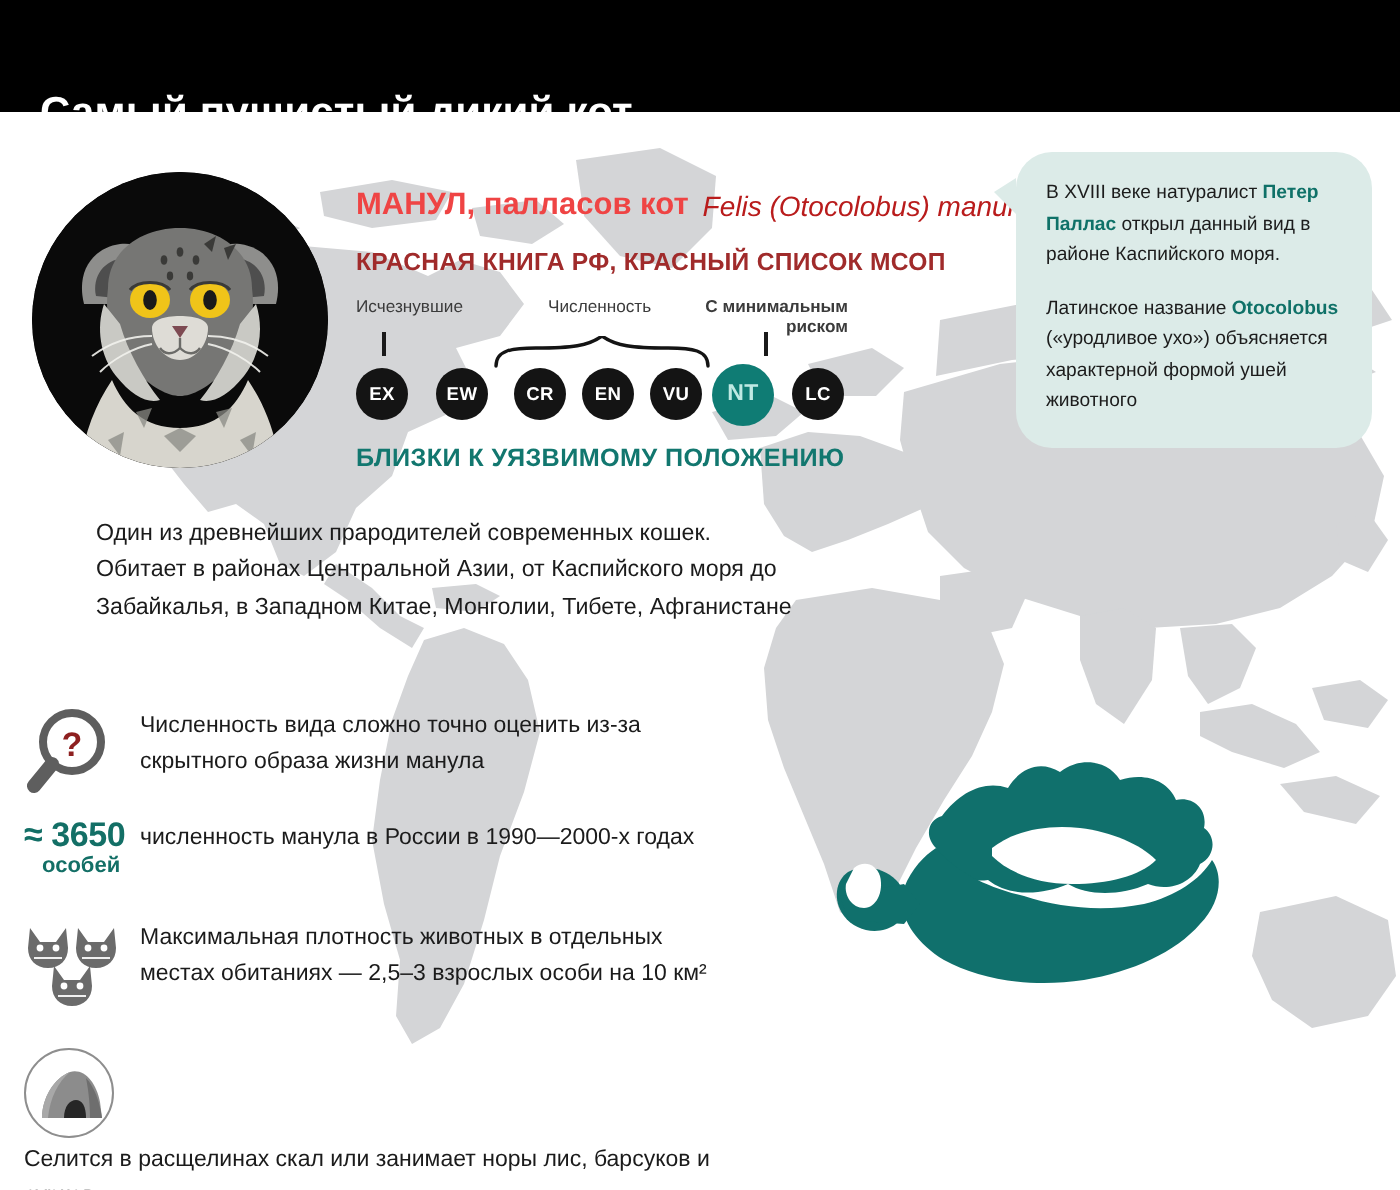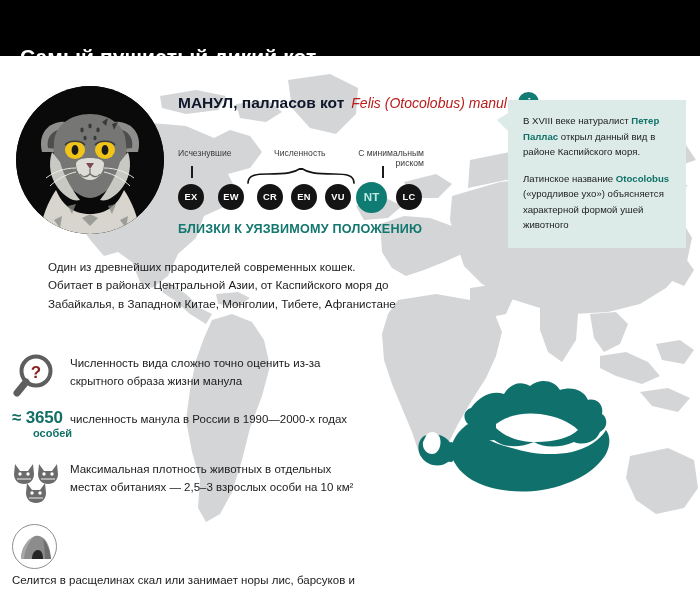--- a/index.html
+++ b/index.html
@@ -50,21 +50,21 @@
   .species-block {
     position: absolute; left: 178px; top: 92px;
     width: 320px;
     z-index: 3;
   }
   .species-name-row {
     display: flex; align-items: center; gap: 7px;
     white-space: nowrap;
   }
   .species-common {
-    font-size: 15.5px; font-weight: bold; color: #0f172a;
+    font-size: 15.5px; font-weight: bold; color: #ef4444;
   }
   .species-latin {
     font-size: 14px; font-style: italic; color: #b91c1c;
   }
   .info-badge {
     width: 21px; height: 21px; border-radius: 50%;
     background: #107c74;
     color: #fff; font-size: 13px; font-weight: bold;
     font-style: italic;
     display: flex; align-items: center; justify-content: center;
@@ -85,21 +85,21 @@
     width: 310px; height: 80px;
     z-index: 3;
   }
   .scale-label {
     position: absolute;
     font-size: 8.6px; color: #3b3b3b;
     line-height: 1.2;
   }
   .lbl-extinct { left: 0px;  top: 0px; }
   .lbl-threat  { left: 96px; top: 0px; }
-  .lbl-least   { left: 168px; top: 0px; width: 78px; text-align: right; }
+  .lbl-least   { left: 168px; top: 0px; width: 78px; text-align: right; font-weight: bold; }
 
   .tick {
     position: absolute; width: 1.5px; height: 12px;
     background: #1a1a1a;
   }
   .tick-ex { left: 13px;  top: 18px; }
   .tick-lc { left: 204px; top: 18px; }
 
   .brace { position: absolute; left: 68px; top: 20px; }
 
@@ -123,24 +123,25 @@
   .tagline {
     position: absolute; left: 0px; top: 74px;
     font-size: 12.6px; font-weight: bold;
     color: #12776f;
     letter-spacing: .2px;
     white-space: nowrap;
   }
 
   
   .callout {
-    position: absolute; left: 508px; top: 100px;
+    position: absolute; left: 508px; top: 76px;
     width: 178px; height: 148px;
     background: #dcebe8;
     z-index: 3;
+    border-radius: 18px;
   }
   .callout-tail {
     position: absolute; left: -11px; top: 13px;
     width: 0; height: 0;
     border-top: 7px solid transparent;
     border-bottom: 11px solid transparent;
     border-right: 11px solid #dcebe8;
   }
   .callout-inner {
     padding: 13px 13px 0 15px;
@@ -190,21 +191,21 @@
   .big-number .num {
     font-size: 17px; font-weight: bold;
     letter-spacing: -.2px;
     white-space: nowrap;
     display: block;
   }
   .big-number .unit {
     font-size: 11px; font-weight: bold;
     display: block;
     margin-top: -1px;
-    margin-left: 21px;
+    margin-left: 9px;
   }
   .cat-icons { position: relative; width: 58px; height: 44px; }
   .den-circle {
     width: 45px; height: 45px; border-radius: 50%;
     border: 1.3px solid #8e8e8e;
     display: flex; align-items: center; justify-content: center;
     overflow: hidden;
   }
 </style>
 </head>
@@ -327,20 +328,21 @@
     </g>
   </svg>
 </div>
 
 <div class="species-block">
   <div class="species-name-row">
     <span class="species-common">МАНУЛ, палласов кот</span>
     <span class="species-latin">Felis (Otocolobus) manul</span>
     <span class="info-badge">i</span>
   </div>
+  <div class="redbook">КРАСНАЯ КНИГА РФ, КРАСНЫЙ СПИСОК МСОП</div>
 </div>
 
 <div class="scale">
   <div class="scale-label lbl-extinct">Исчезнувшие</div>
   <div class="scale-label lbl-threat">Численность</div>
   <div class="scale-label lbl-least">С минимальным риском</div>
 
   <div class="tick tick-ex"></div>
   <div class="tick tick-lc"></div>
 

